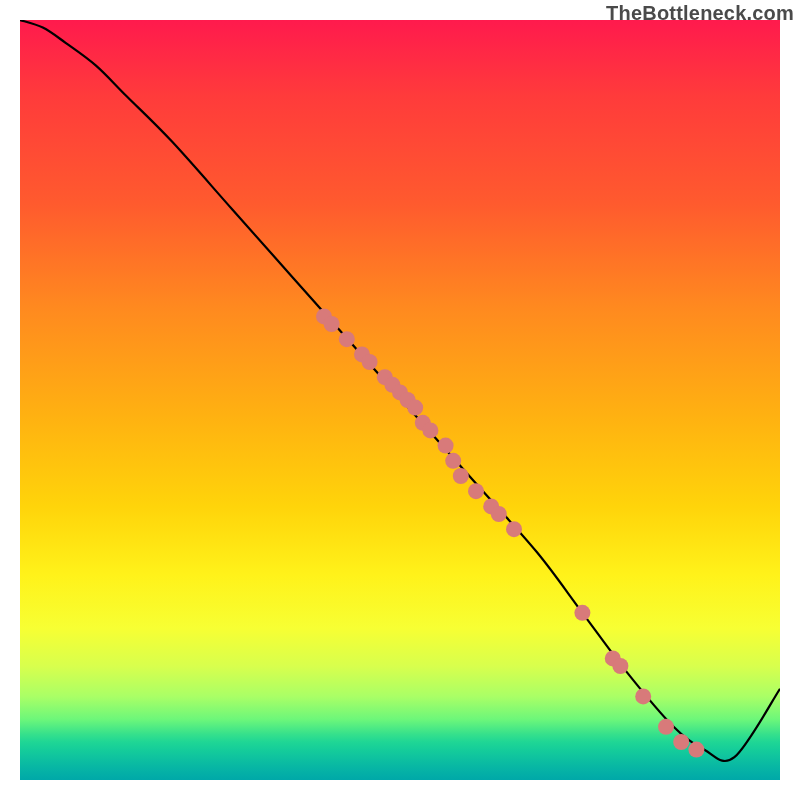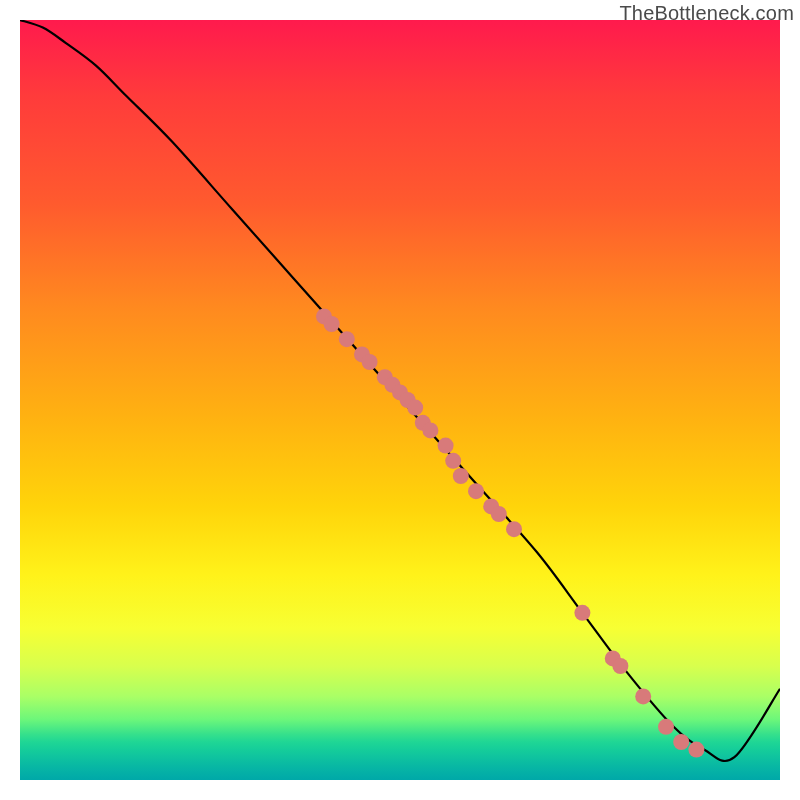--- a/index.html
+++ b/index.html
@@ -44,21 +44,21 @@
       #04b0a6 99%,
       #00a8a8 100%
     );
     box-sizing: border-box;
   }
   .attribution {
     position: absolute;
     top: 2px;
     right: 6px;
     font-size: 20px;
-    font-weight: 400;
+    font-weight: 700;
     color: #4a4a4a;
     letter-spacing: 0.2px;
     z-index: 5;
   }
   svg.curve {
     position: absolute;
     left: 20px;
     top: 20px;
     width: 760px;
     height: 760px;

